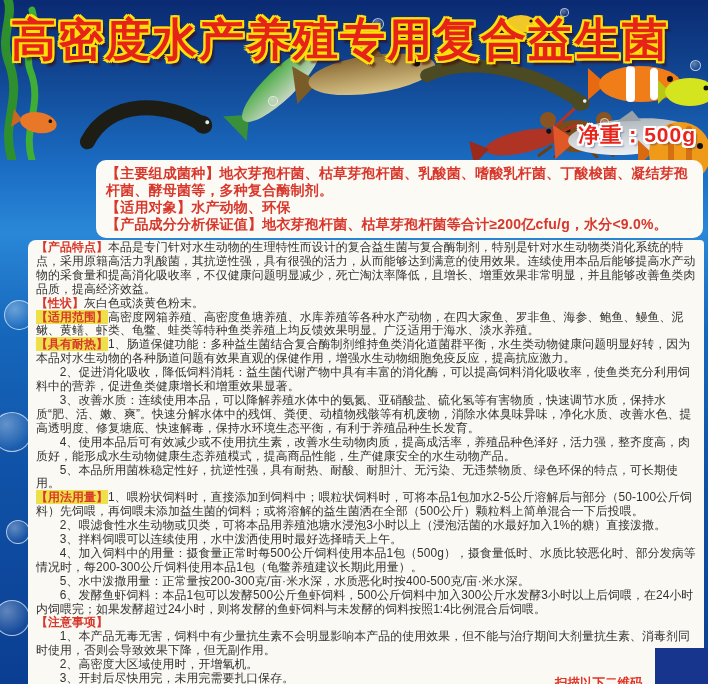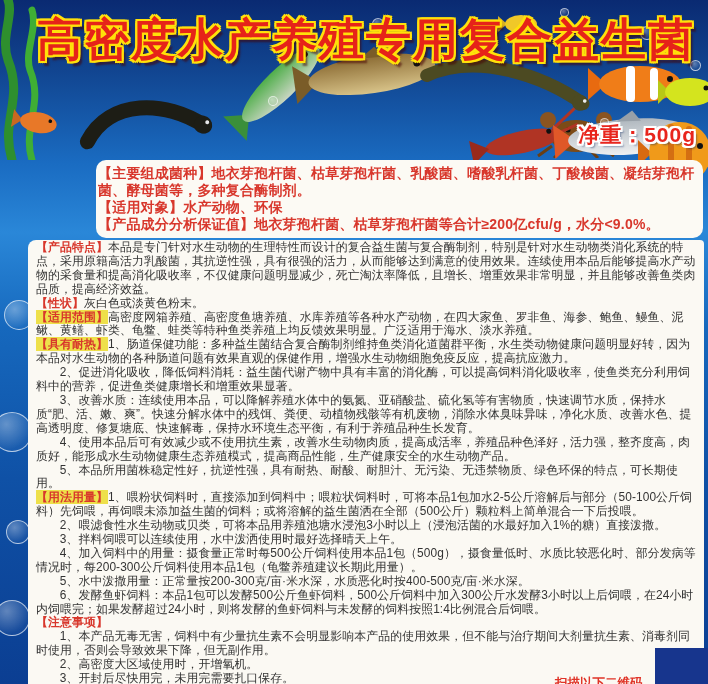--- a/index.html
+++ b/index.html
@@ -17,35 +17,34 @@
     background:radial-gradient(circle at 35% 30%, rgba(255,255,255,.35), rgba(255,255,255,.04) 70%);
   }
   
   .title {
     position:absolute; left:0; top:10px; width:680px; text-align:center; z-index:2;
     font-size:45px; font-weight:900; letter-spacing:2px; color:#e62319; white-space:nowrap;
     text-shadow:
       -2px -2px 0 #ffe10a, 2px -2px 0 #ffe10a, -2px 2px 0 #ffe10a, 2px 2px 0 #ffe10a,
       -2px 0 0 #ffe10a, 2px 0 0 #ffe10a, 0 -2px 0 #ffe10a, 0 2px 0 #ffe10a,
       4px 5px 2px rgba(70,0,0,.55);
-    margin-left: 26px;
   }
   
   .net-weight {
     position:absolute; right:12px; top:121px; z-index:2;
     font-size:21px; font-weight:700; letter-spacing:1px; color:#e8251d; white-space:nowrap;
     text-shadow:
       -2px -2px 0 #ffffff, 2px -2px 0 #ffffff, -2px 2px 0 #ffffff, 2px 2px 0 #ffffff,
       -2px 0 0 #ffffff, 2px 0 0 #ffffff, 0 -2px 0 #ffffff, 0 2px 0 #ffffff,
       3px 3px 2px rgba(0,30,90,.45);
   }
   
   .panel1 {
     position:absolute; left:96px; top:160px; width:607px; height:78px; z-index:2;
-    background:#fcfaf4; border-radius:10px; padding:5px 2px; overflow:hidden;
+    background:#fcfaf4; border-radius:10px; padding:5px 10px; overflow:hidden;
   }
   .panel1 .para { font-size:14px; line-height:17px; font-weight:600; color:#d8372c; letter-spacing:0.2px; }
   .panel1 .hdr  { color:#d8372c; font-weight:700; }
   .panel2 {
     position:absolute; left:28px; top:240px; width:676px; height:444px; z-index:2;
     background:#fbf9f3; border-radius:8px 4px 0 0; padding:1px 7px 0 8px; overflow:hidden;
   }
   .panel2 .para { font-size:11.9px; line-height:13.9px; color:#333; letter-spacing:0.1px; }
   .hdr { color:#d8372c; font-weight:700; }
   .hl  { background:#eee04a; }

